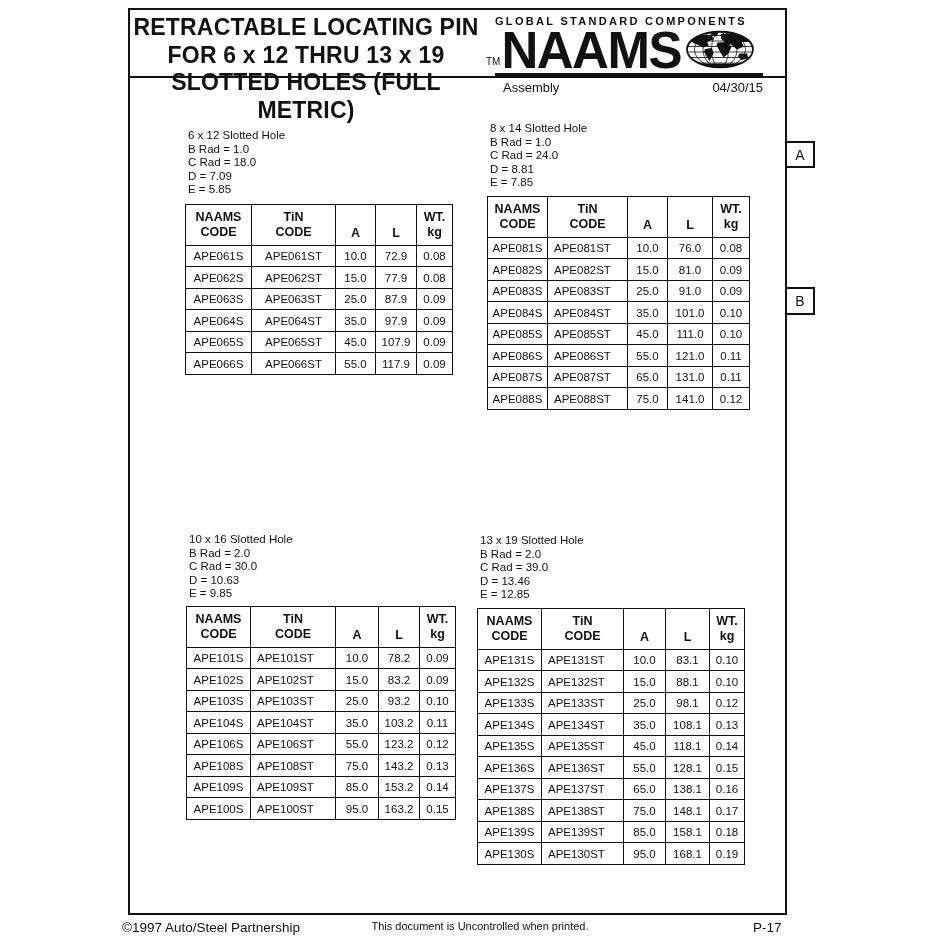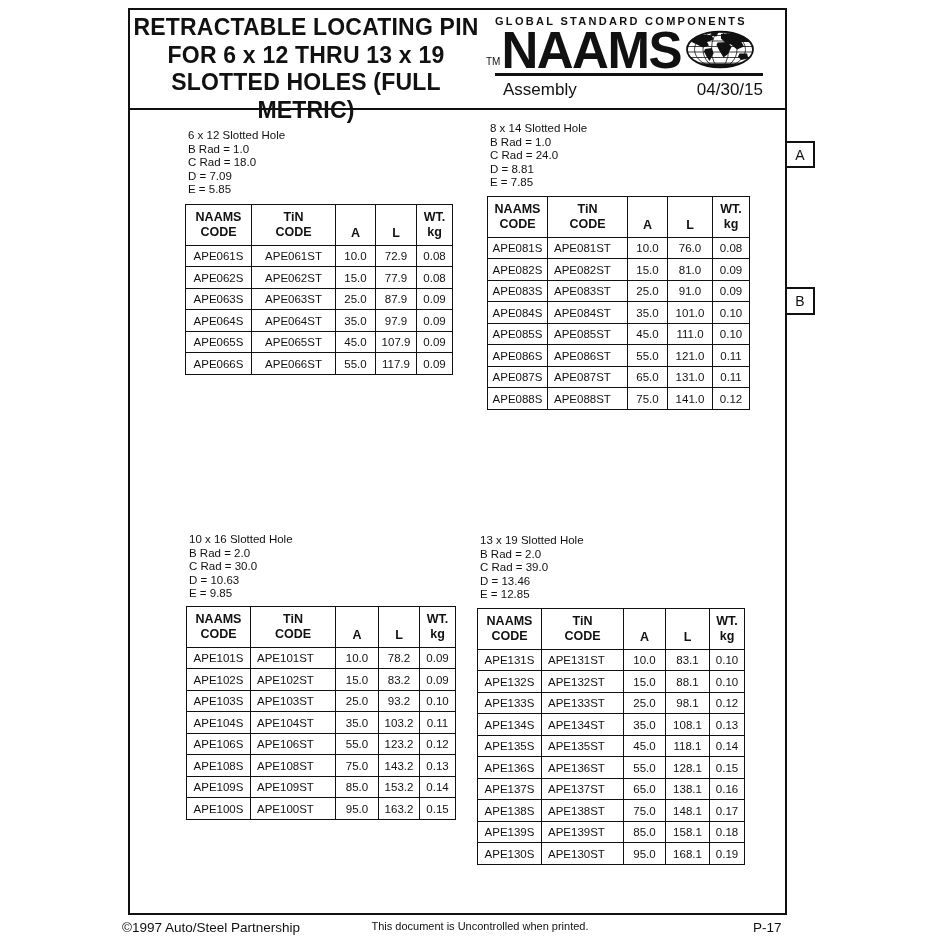--- a/index.html
+++ b/index.html
@@ -15,21 +15,21 @@
   
   .frame {
     position:absolute; left:128px; top:8px;
     width:659px; height:907px;
     border:2px solid #111;
     background:#fff;
   }
 
   
   .header {
-    position:absolute; left:0; top:0; width:100%; height:100px;
+    position:absolute; left:0; top:0; width:100%; height:68px;
     border-bottom:2px solid #111;
     display:flex;
   }
   .title-block {
     width:352px; padding-top:4px;
     text-align:center; font-weight:bold;
     font-size:23px; line-height:27.5px;
     letter-spacing:0.2px;
   }
   .brand-block { flex:1; padding:5px 22px 0 4px; }
@@ -40,21 +40,21 @@
   .logo-row { display:flex; align-items:flex-end; height:43px; margin-top:0; }
   .tm { font-size:10px; font-weight:normal; padding-bottom:3px; }
   .naams {
     font-size:51px; font-weight:bold; letter-spacing:-1.5px;
     line-height:39px; margin-left:1px; white-space:nowrap;
   }
   .globe-wrap { margin-left:4px; line-height:0; }
   .brand-rule { height:3px; background:#111; margin:3px 0 0 9px; }
   .sub-row {
     display:flex; justify-content:space-between;
-    font-size:17px; padding:4px 0 0 17px;
+    font-size:13px; padding:4px 0 0 17px;
   }
 
   
   .spec-block { position:absolute; font-size:11.5px; }
   .caption { line-height:13.6px; padding-left:3px; white-space:nowrap; }
   .spec-block table { border-collapse:collapse; table-layout:fixed; background:#fff; }
   .spec-block th, .spec-block td {
     border:1px solid #111; text-align:center; overflow:hidden; padding:0;
   }
   .spec-block td { height:21.5px; font-size:11.5px; }

